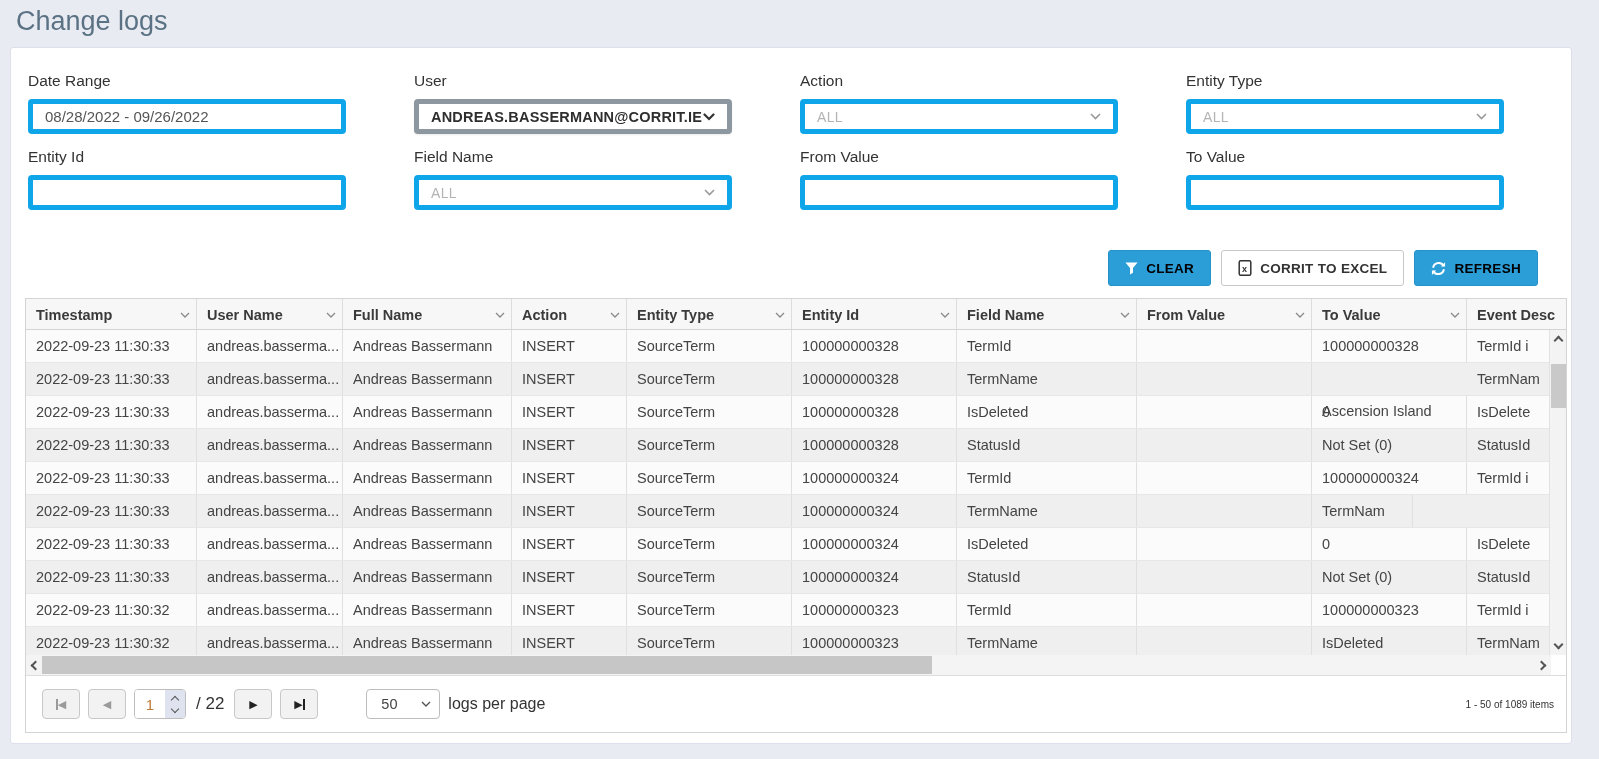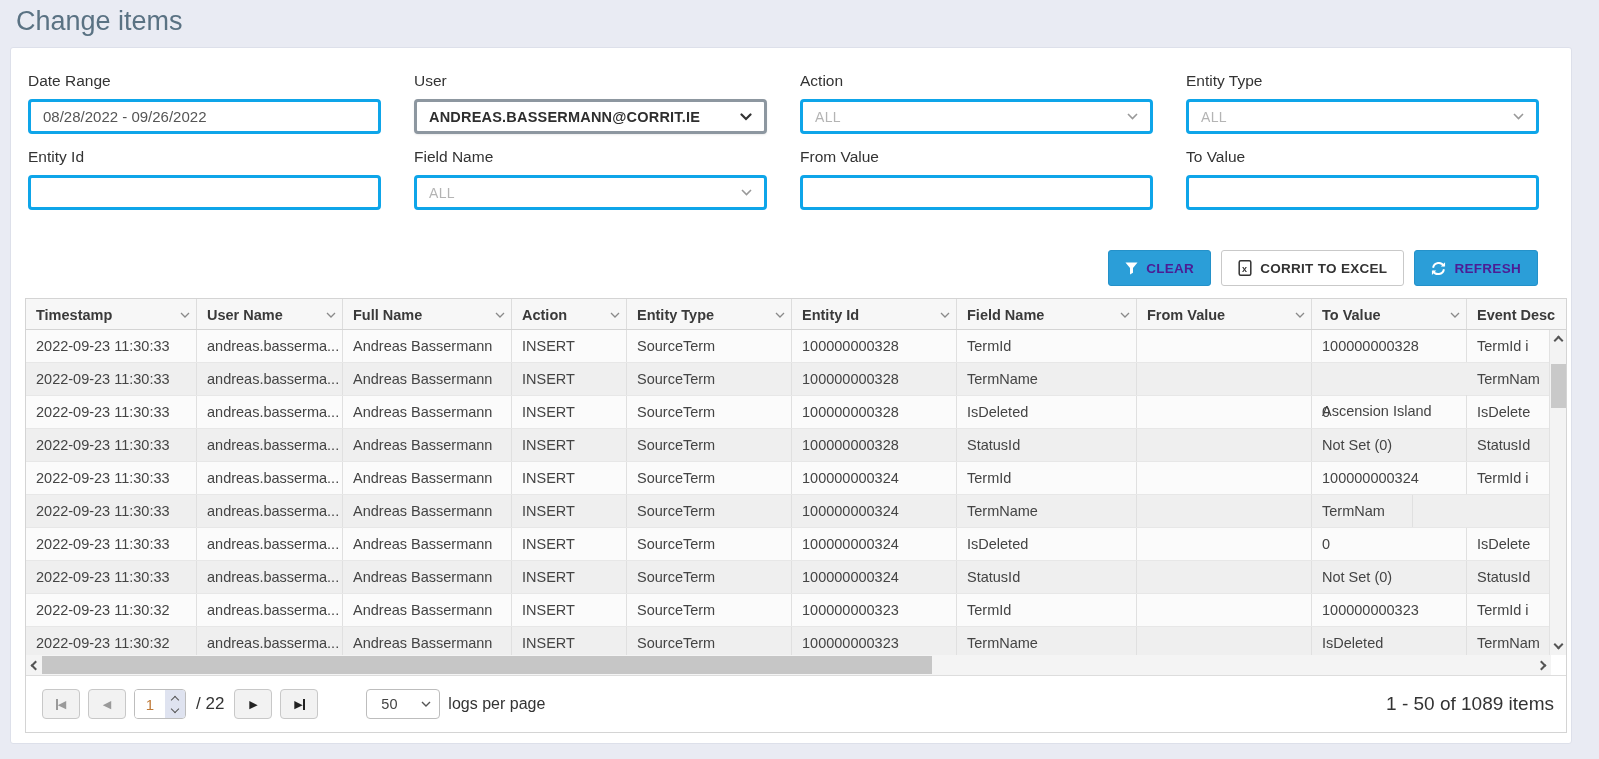--- a/index.html
+++ b/index.html
@@ -8,35 +8,35 @@
 
   .page-title { position:absolute; left:16px; top:6px; font-size:27px; font-weight:400; color:#5a7283; }
 
   .panel { position:absolute; left:10px; top:47px; width:1562px; height:697px; background:#fff;
            border:1px solid #dde0ea; border-radius:3px; }
 
   
   .filters { position:absolute; left:17px; top:24px; right:17px; display:grid;
              grid-template-columns:repeat(4,355px); column-gap:31px; row-gap:14px; }
   .field label { display:block; font-size:15.5px; color:#333; margin-bottom:9px; }
-  .control, .text-input { width:353px; height:35px; border:3px solid #0ea5e9; border-radius:4px;
+  .control, .text-input { width:318px; height:35px; border:5px solid #0ea5e9; border-radius:4px;
              background:#fff; font-size:15px; color:#555; }
   .text-input { padding:0 12px; font-family:"Liberation Sans",sans-serif; outline:none; }
   .control { display:flex; align-items:center; padding:0 12px; cursor:pointer; }
   .control .value { flex:1; white-space:nowrap; overflow:hidden; }
   .control.user-dd { border-color:#8d97a0; box-shadow:0 1px 2px rgba(0,0,0,.08); }
   .control.user-dd .value { font-weight:bold; color:#2e2e2e; font-size:14.5px; letter-spacing:.2px; }
   .control .placeholder { color:#b4b4b4; font-size:14px; letter-spacing:.3px; }
   .dd-chev { display:flex; align-items:center; }
 
   
   .toolbar { position:absolute; top:202px; right:33px; display:flex; gap:10px; }
   .btn { height:36px; display:flex; align-items:center; gap:8px; padding:0 16px; border-radius:3px;
          font-size:13.5px; font-weight:bold; letter-spacing:.3px; cursor:pointer; border:1px solid transparent; }
-  .btn.blue { background:#2b9ed8; color:#4c1d95; border-color:#2491c9; }
+  .btn.blue { background:#2b9ed8; color:#000000; border-color:#2491c9; }
   .btn.white { background:#fff; color:#333; border-color:#c9c9c9; }
 
   
   .grid { position:absolute; left:14px; top:250px; width:1542px; height:435px;
           border:1px solid #d4d4d4; background:#fff; font-size:14.5px; }
   .ghead { position:absolute; left:0; top:0; right:0; height:31px; background:#f7f7f7;
            border-bottom:1px solid #d4d4d4; display:flex; overflow:hidden; }
   .th { height:31px; display:flex; align-items:center; padding:0 6px 0 10px; border-right:1px solid #ddd;
         font-weight:bold; color:#3a3a3a; font-size:14.5px; flex:none;justify-content:center; }
   .th-label { flex:1; white-space:nowrap; overflow:hidden; }
@@ -80,28 +80,28 @@
   .spinner { width:20px; background:#dfe3f0; display:flex; flex-direction:column; align-items:center; justify-content:center; gap:3px; cursor:pointer; }
   .spin-chev { width:6px; height:6px; border-right:1.5px solid #555; border-bottom:1.5px solid #555; }
   .spin-chev.up { transform:rotate(-135deg); margin-top:2px; }
   .spin-chev.down { transform:rotate(45deg); margin-bottom:2px; }
   .pg-total { font-size:17px; color:#333; margin-right:10px; }
   .size-select { width:74px; height:30px; border:1px solid #bdbdbd; border-radius:4px; background:#fff;
                  display:flex; align-items:center; padding:0 8px 0 14px; margin:0 8px 0 40px; cursor:pointer;
                  font-size:14.5px; color:#444; }
   .size-select .value { flex:1; }
   .pg-label { font-size:16px; color:#333; }
-  .pg-summary { margin-left:auto; font-size:19px; color:#333; }
+  .pg-summary { margin-left:auto; font-size:10px; color:#333; }
 
   .icon-svg { display:block; }
 </style>
 </head>
 <body>
 
-<h1 class="page-title">Change items</h1>
+<h1 class="page-title">Change logs</h1>
 
 <div class="panel">
 
   <div class="filters">
 
     <div class="field">
       <label>Date Range</label>
       <input class="text-input" type="text" value="08/28/2022 - 09/26/2022" style="">
     </div>
 

